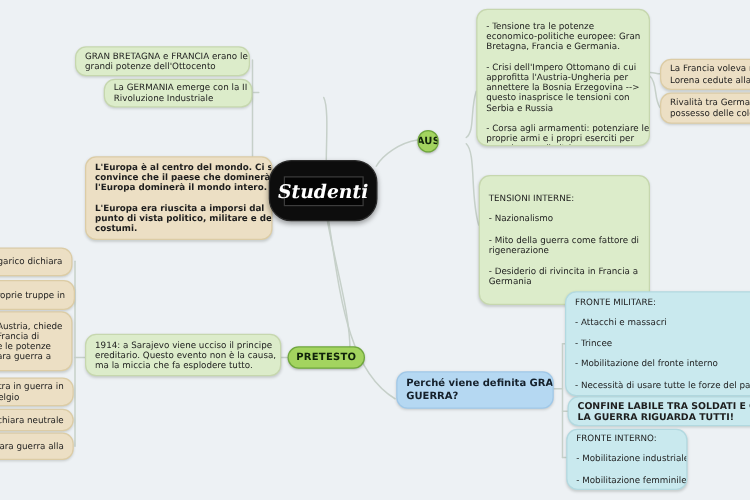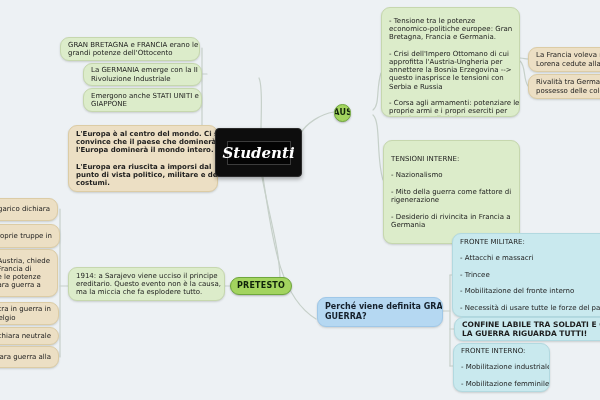--- a/index.html
+++ b/index.html
@@ -15,21 +15,21 @@
   .tan{background:#ecdfc4;border:1px solid #dccca5;}
   .cyan{background:#c9e9ee;border:1px solid #b2d9e0;}
   .blue{background:#b5d8f2;border:1px solid #a0c8e8;}
   .blue .txt{font-weight:bold;font-size:8px;line-height:10px;color:#15202b;}
   .bold .txt{font-weight:bold;}
   .pill{background:#a3d45f;border:1.5px solid #6fa73c;border-radius:12px;
         justify-content:center;box-shadow:0 1px 2px rgba(0,0,0,.25);}
   .pill .txt{font-weight:bold;font-size:8px;line-height:8px;letter-spacing:.2px;color:#10230a;}
   .clipL{justify-content:flex-end;}
   .clipL .txt{text-align:left;}
-  .black-node{background:#0d0d0d;border:1px solid #2a2a2a;border-radius:4px;
+  .black-node{background:#0d0d0d;border:1px solid #2a2a2a;border-radius:18px;
         flex-direction:column;justify-content:center;align-items:center;padding:4px 6px;
         box-shadow:0 2px 4px rgba(0,0,0,.35);}
   .logo-box{width:62px;height:22px;background:#040404;border:1px solid #3c3c3c;
         display:flex;align-items:center;justify-content:center;}
   .logo{font-family:"DejaVu Serif","Liberation Serif",serif;font-style:italic;
         font-weight:bold;font-size:15px;color:#ffffff;}
   .black-sub{margin-top:3px;font-size:7px;line-height:8px;font-weight:bold;color:#ffffff;
         text-align:center;white-space:pre;}
   #n-f2 .txt{font-size:7.5px;line-height:9.5px;}
 
@@ -84,24 +84,20 @@
   </svg>
 
   <div class="node green" id="n-p2">
     <div class="txt">La GERMANIA emerge con la II
 Rivoluzione Industriale</div>
   </div>
   <div class="node green" id="n-p1">
     <div class="txt">GRAN BRETAGNA e FRANCIA erano le
 grandi potenze dell'Ottocento</div>
   </div>
-  <div class="node green" id="n-p3">
-    <div class="txt">Emergono anche STATI UNITI e
-GIAPPONE</div>
-  </div>
   <div class="node tan bold" id="n-p4">
     <div class="txt">L'Europa è al centro del mondo. Ci si
 convince che il paese che dominerà
 l'Europa dominerà il mondo intero.
 
 L'Europa era riuscita a imporsi dal
 punto di vista politico, militare e dei
 costumi.</div>
   </div>
 

